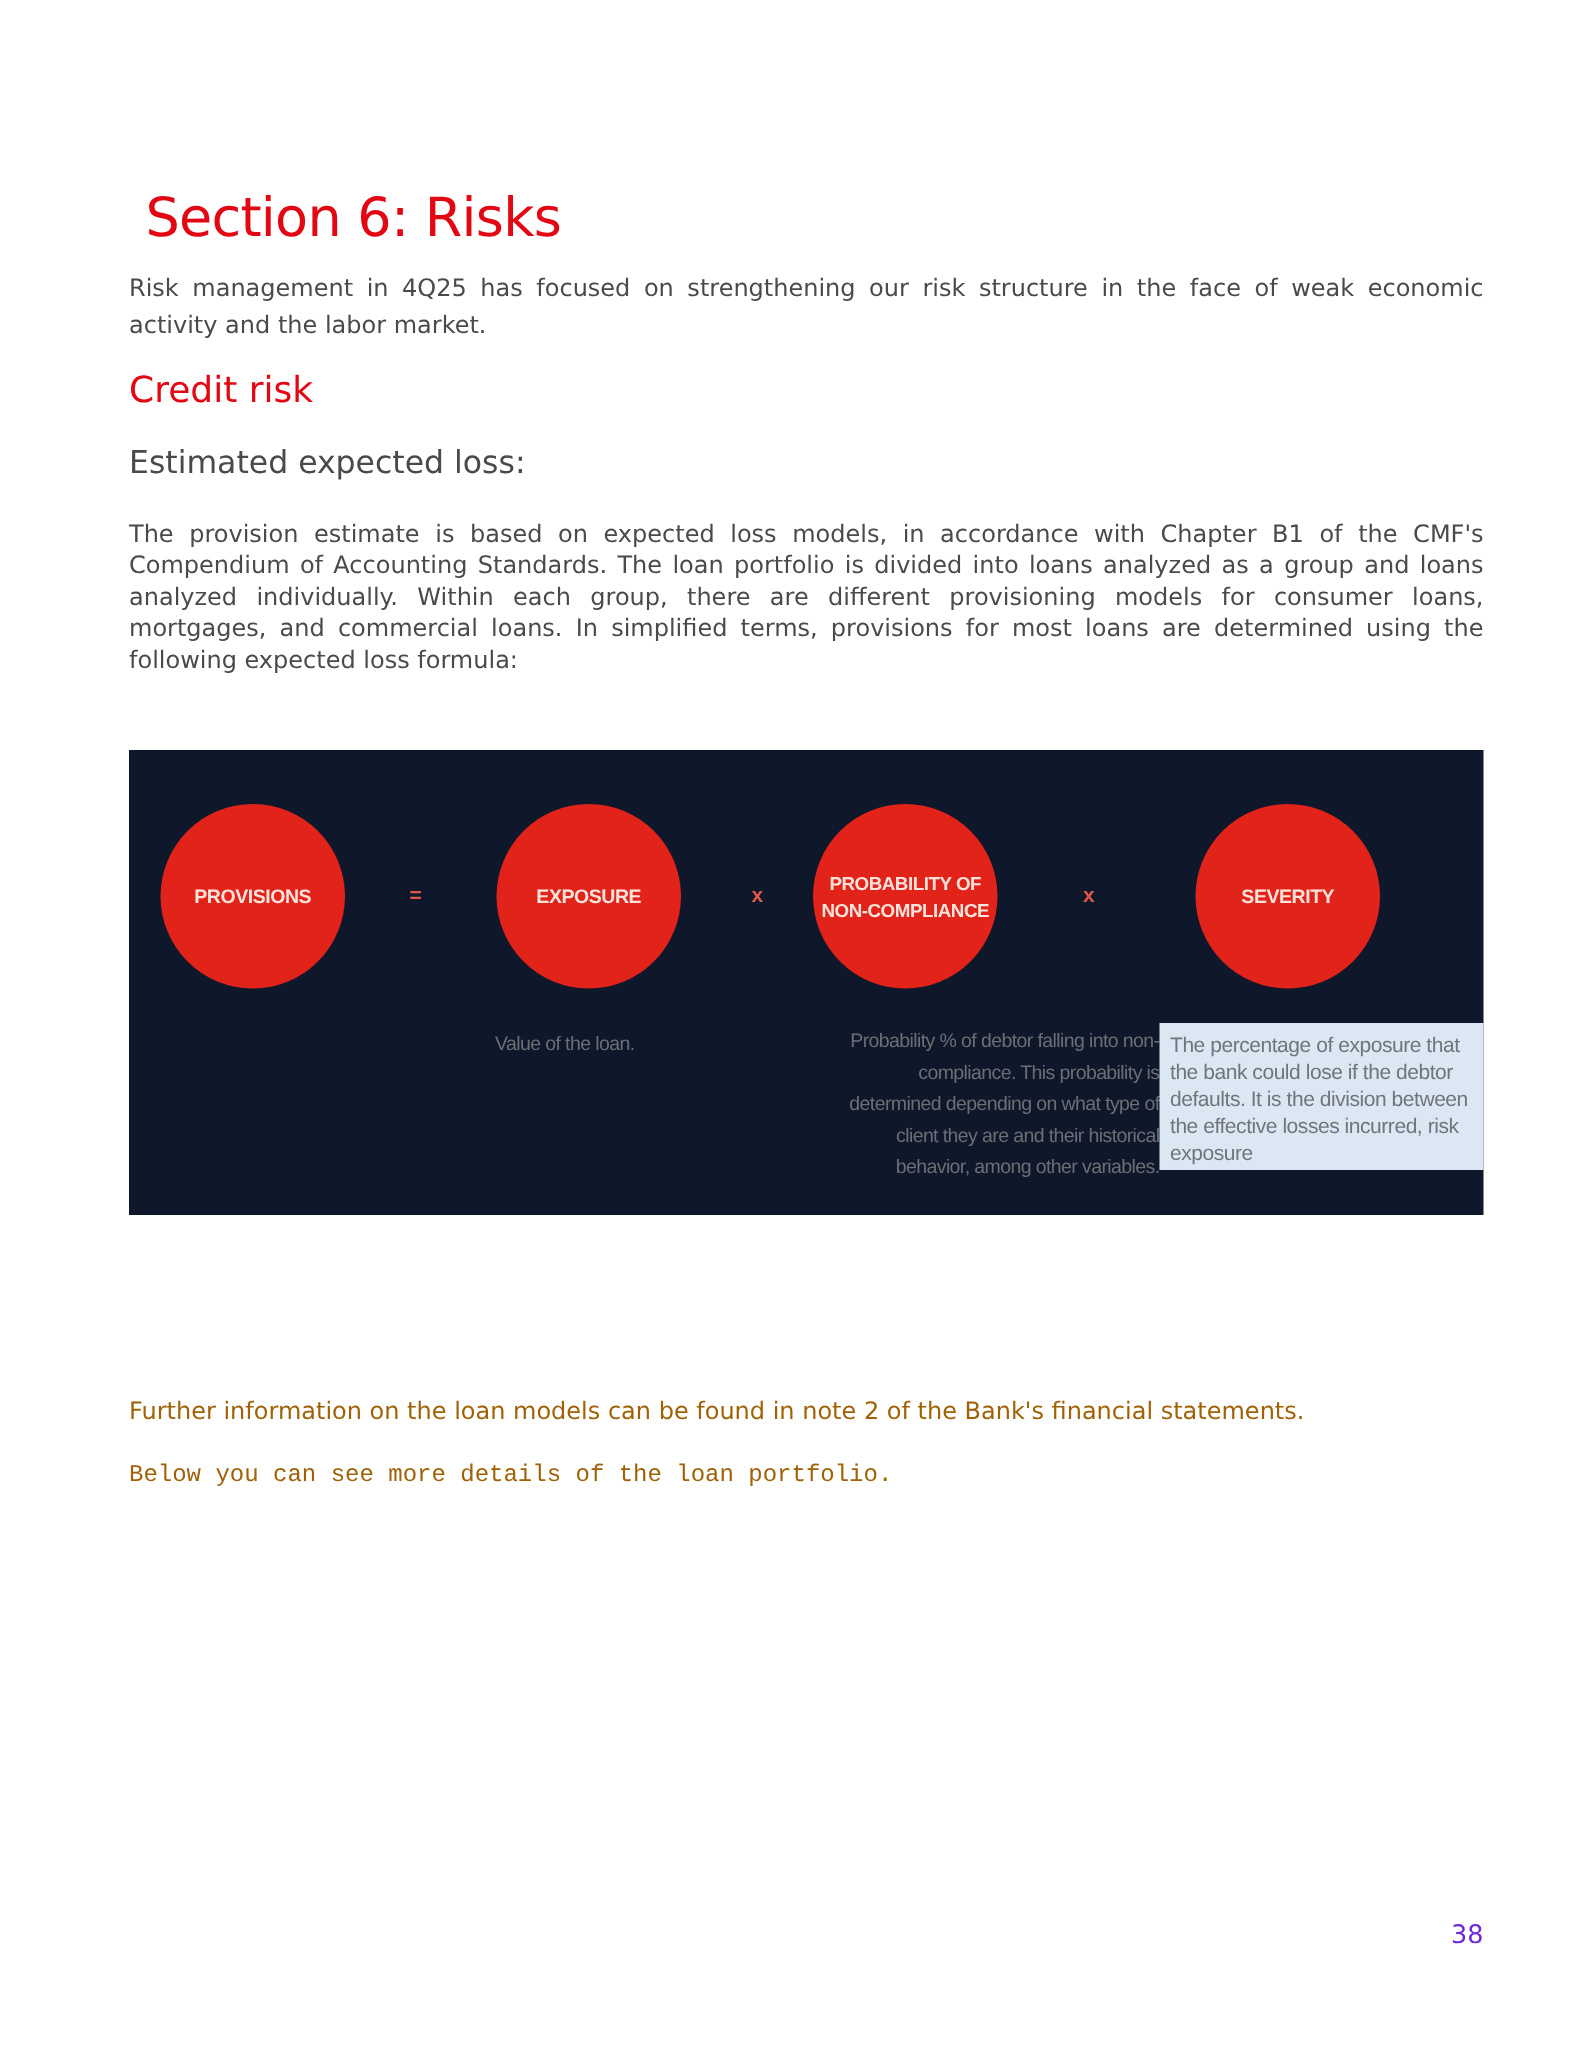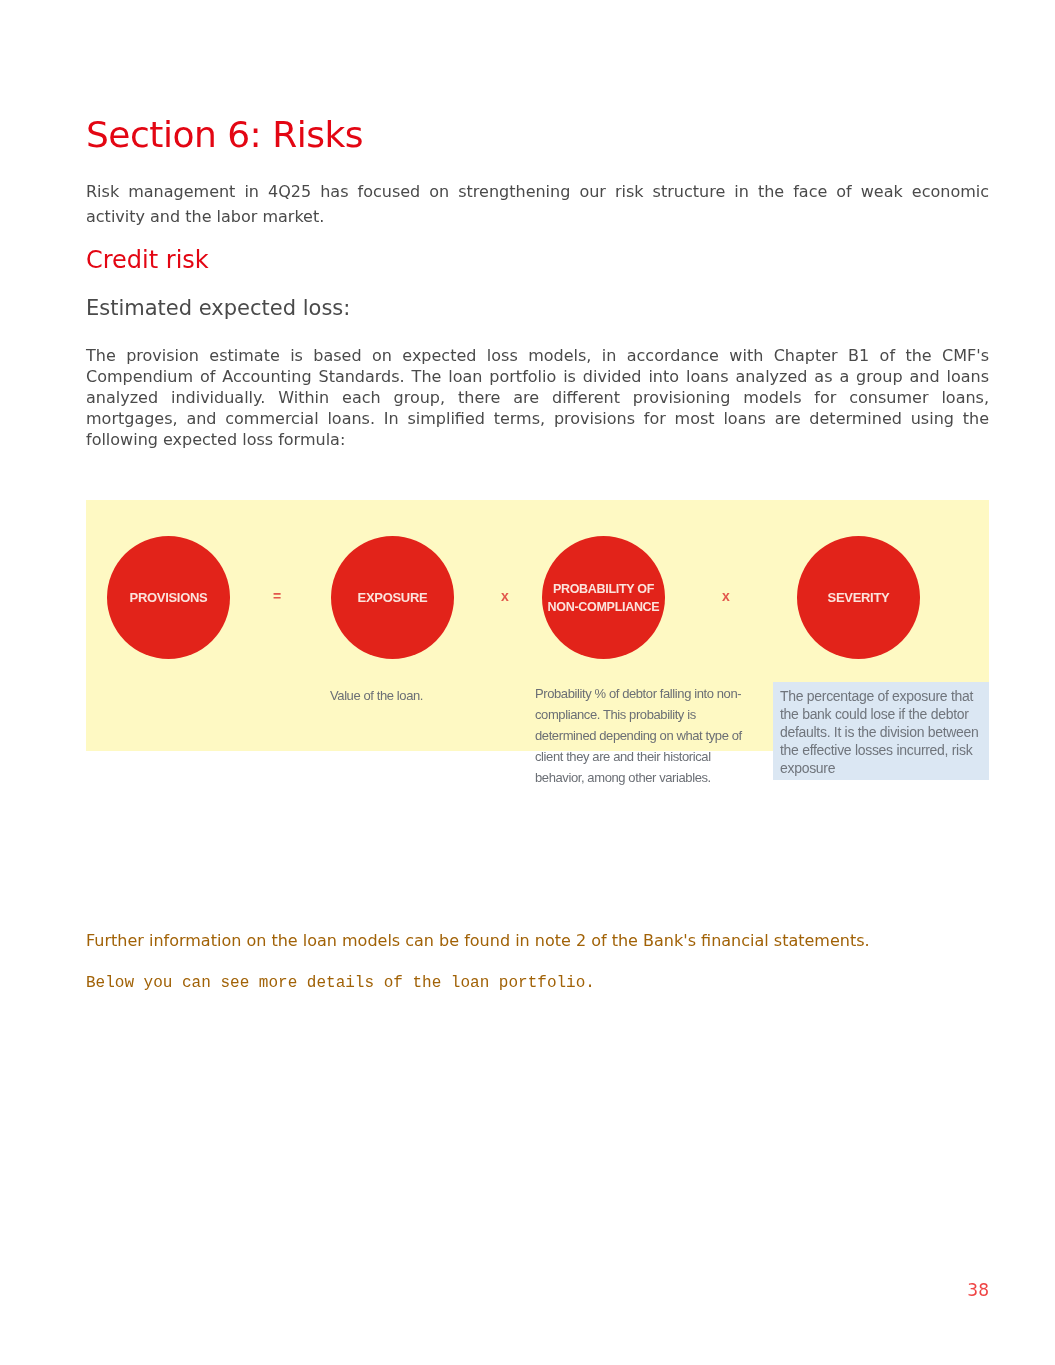--- a/index.html
+++ b/index.html
@@ -18,21 +18,21 @@
     .page {
       position: absolute;
       left: 86px;
       top: 0;
       width: 903px;
     }
     .section-title {
       position: absolute;
       top: 114px;
       left: 0;
-      margin: 0;
+      margin: 11px;
       font-size: 36px;
       font-weight: normal;
       color: #e30613;
       letter-spacing: -0.5px;
       white-space: nowrap;
     }
     .intro {
       position: absolute;
       top: 180px;
       left: 0;
@@ -74,22 +74,22 @@
       text-align: justify;
       text-align-last: left;
       color: #4a4a4a;
     }
     
     .diagram {
       position: absolute;
       top: 500px;
       left: 0;
       width: 903px;
-      height: 251px;
-      background: #fef9c3;
+      height: 310px;
+      background: #0f172a;
     }
     .circle {
       position: absolute;
       top: 36px;
       width: 123px;
       height: 123px;
       border-radius: 50%;
       background: #e2231a;
       color: #fbe3dc;
       display: flex;
@@ -123,24 +123,25 @@
       font-size: 13px;
       color: #6b6f75;
       letter-spacing: -0.4px;
     }
     .desc.d2 {
       left: 244px;
       top: 185px;
       line-height: 21px;
     }
     .desc.d3 {
-      left: 449px;
+      left: 472px;
       top: 183px;
       width: 215px;
       line-height: 21px;
+      text-align: right;
     }
     .desc.d4 {
       left: 687px;
       top: 182px;
       width: 216px;
       height: 98px;
       padding: 5px 0 0 7px;
       box-sizing: border-box;
       background: #dbe7f3;
       font-size: 14px;
@@ -157,21 +158,21 @@
       color: #a16207;
       white-space: nowrap;
     }
     .footer-para.f1 { top: 930px; }
     .footer-para.f2 { top: 972px; font-family: Liberation Mono, monospace; }
     .page-number {
       position: absolute;
       top: 1280px;
       right: 66px;
       font-size: 17px;
-      color: #ef4444;
+      color: #6d28d9;
     }
   </style>
 </head>
 <body>
 
 <div class="page">
 
   <h1 class="section-title">Section 6: Risks</h1>
 
   <p class="intro">Risk management in 4Q25 has focused on strengthening our risk structure in the face of weak economic activity and the labor market.</p>

